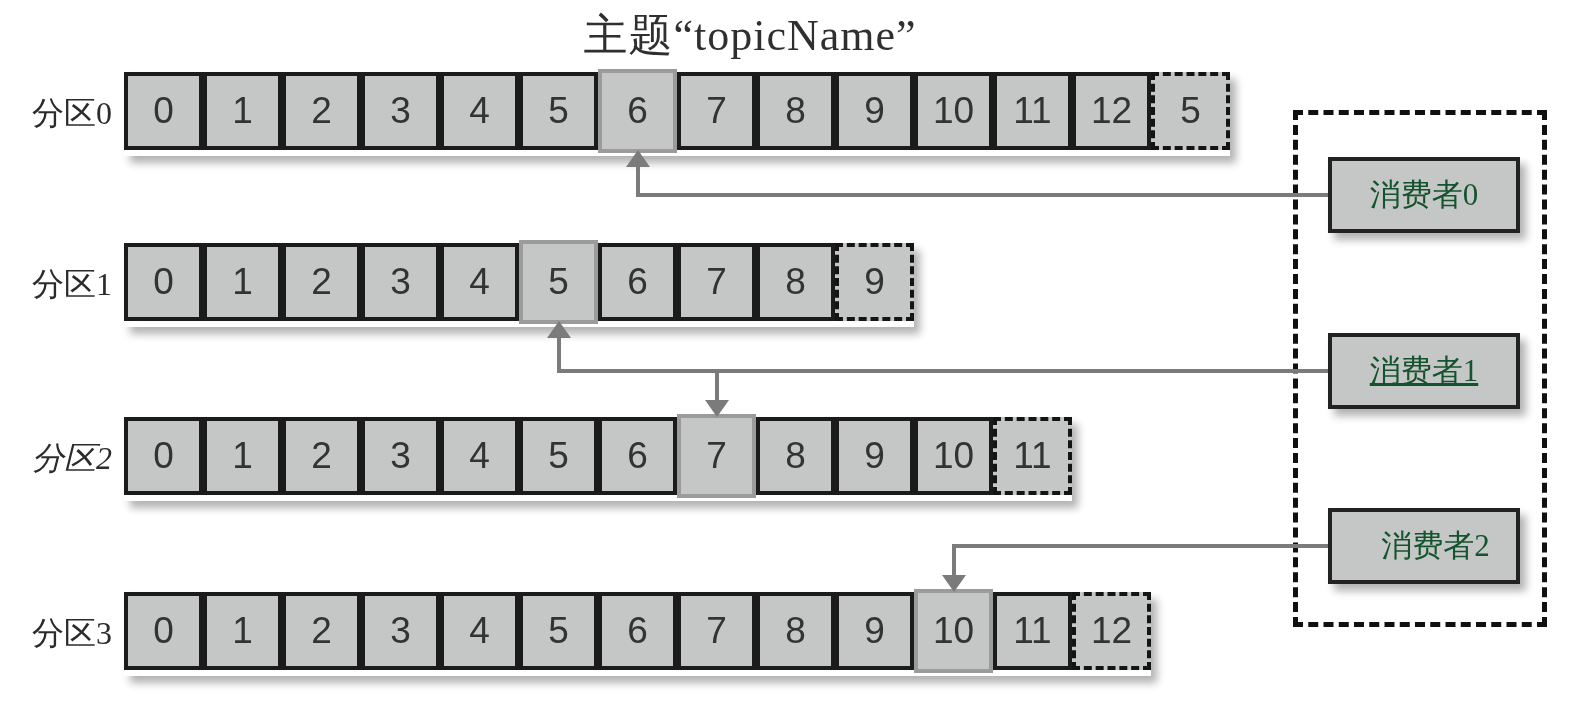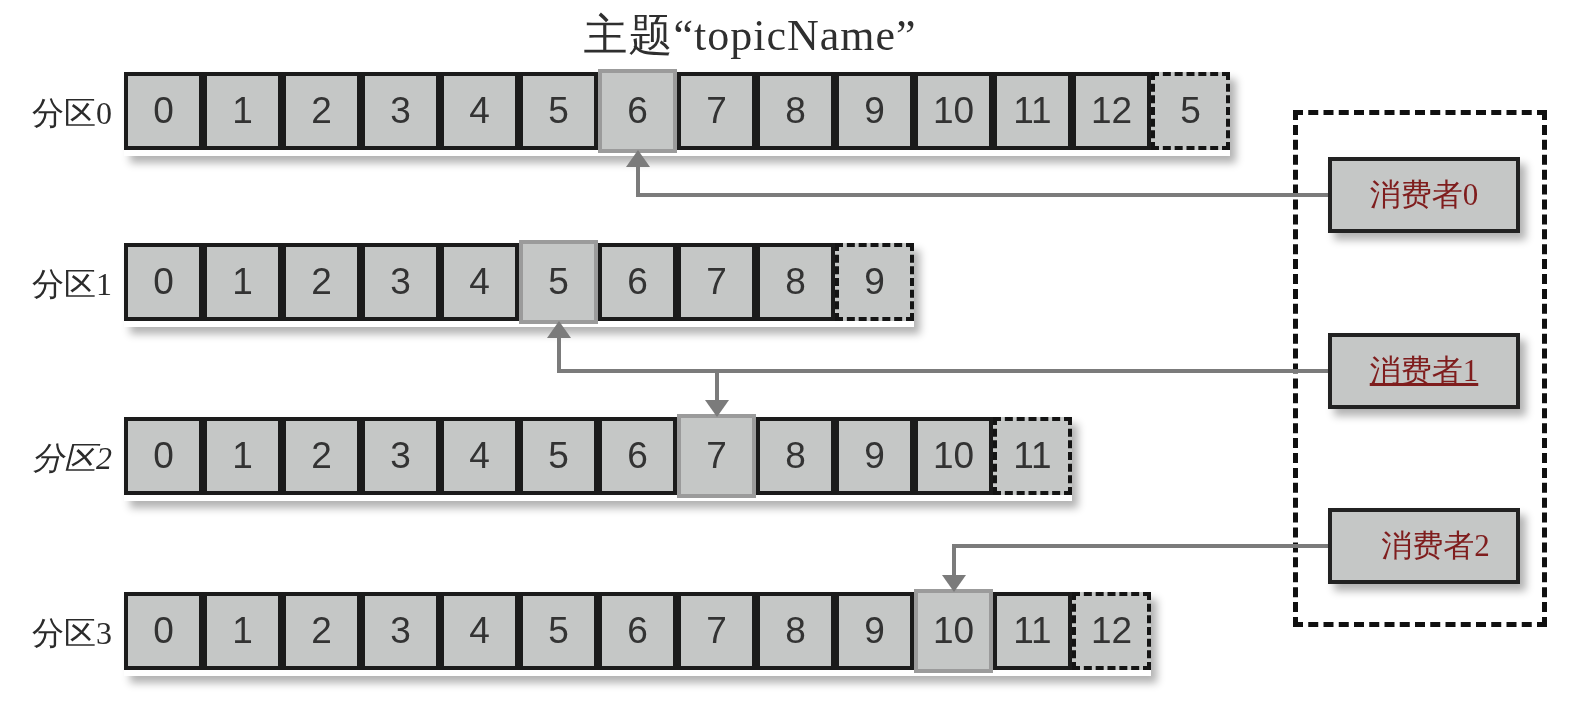--- a/index.html
+++ b/index.html
@@ -35,21 +35,21 @@
   .gbox {
     position:absolute; box-sizing:border-box; border:5px dashed #101010; z-index:0;
   }
   .glabel {
     position:absolute; text-align:center; font-size:32px; line-height:44px; color:#2b2b2b;
   }
   .cbox {
     position:absolute; width:192px; height:76px; box-sizing:border-box;
     border:4px solid #222222; background:#c5c7c6; z-index:3;
     display:flex; align-items:center; justify-content:center;
-    font-size:31px; color:#7f1d1d;
+    font-size:31px; color:#14532d;
     box-shadow:6px 7px 8px rgba(0,0,0,0.30);
   }
   .hline, .vline { position:absolute; background:#7b7b7b; z-index:1; }
   .hline { height:4px; }
   .vline { width:4px; }
   .arr { position:absolute; width:0; height:0; z-index:2; }
   .arr.up {
     border-left:12px solid transparent; border-right:12px solid transparent;
     border-bottom:17px solid #7b7b7b;
   }

